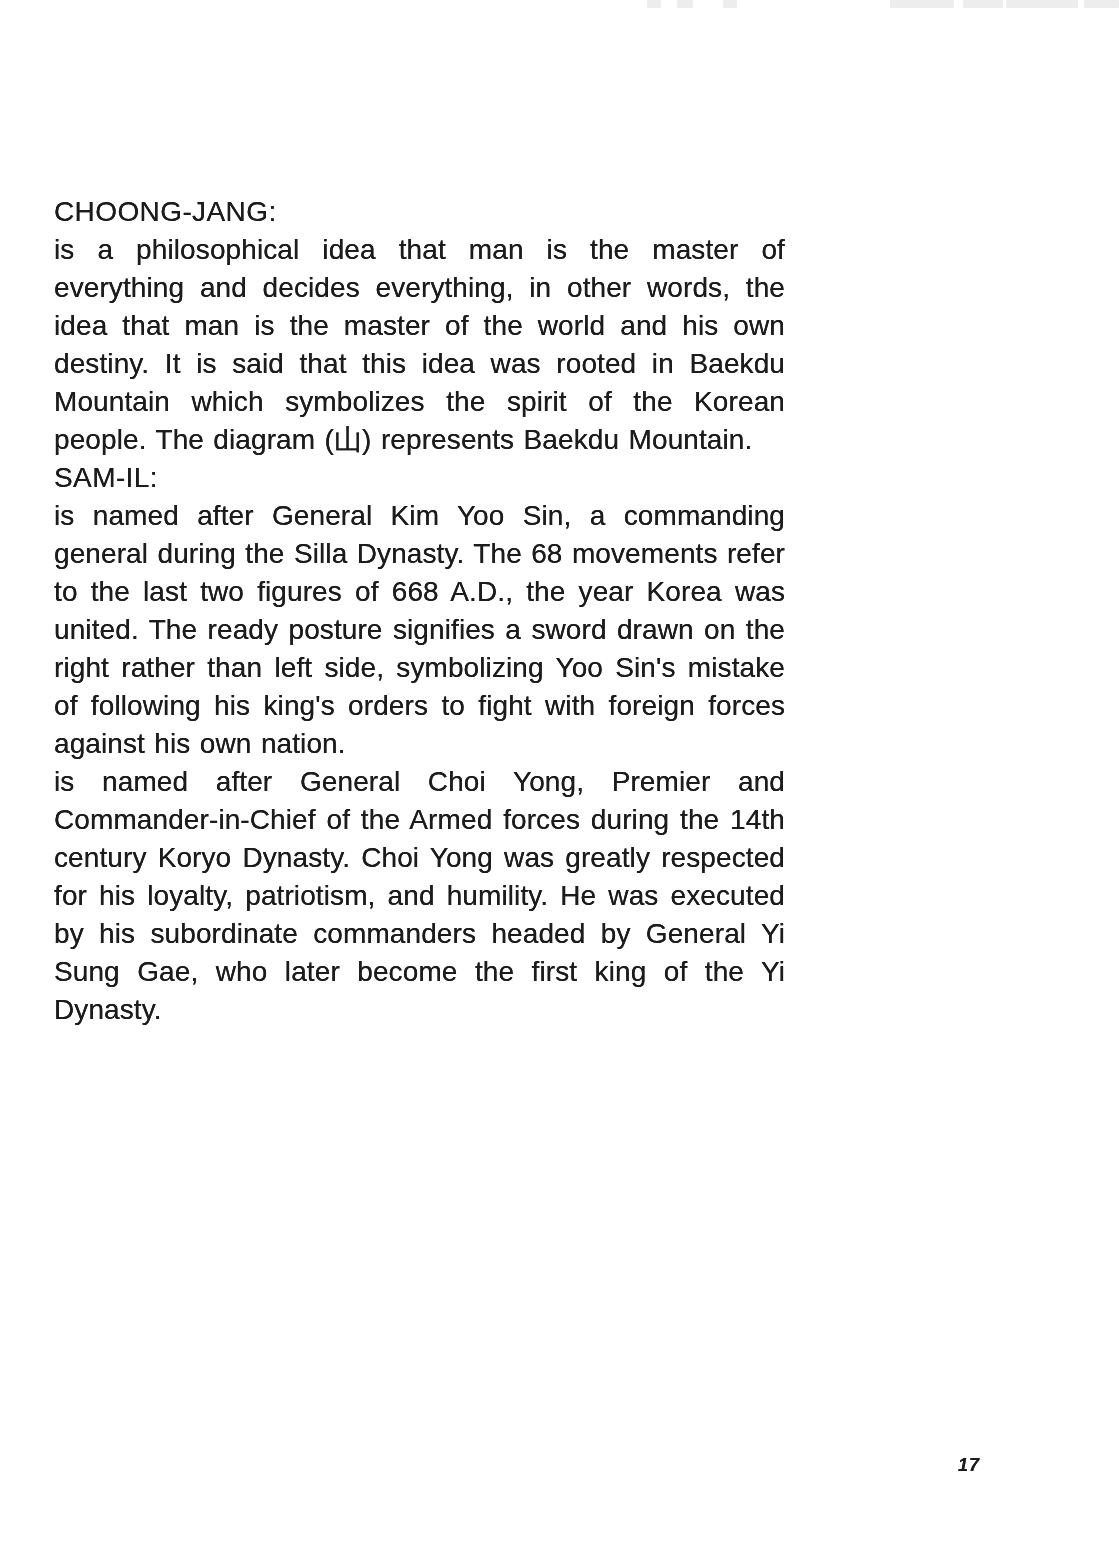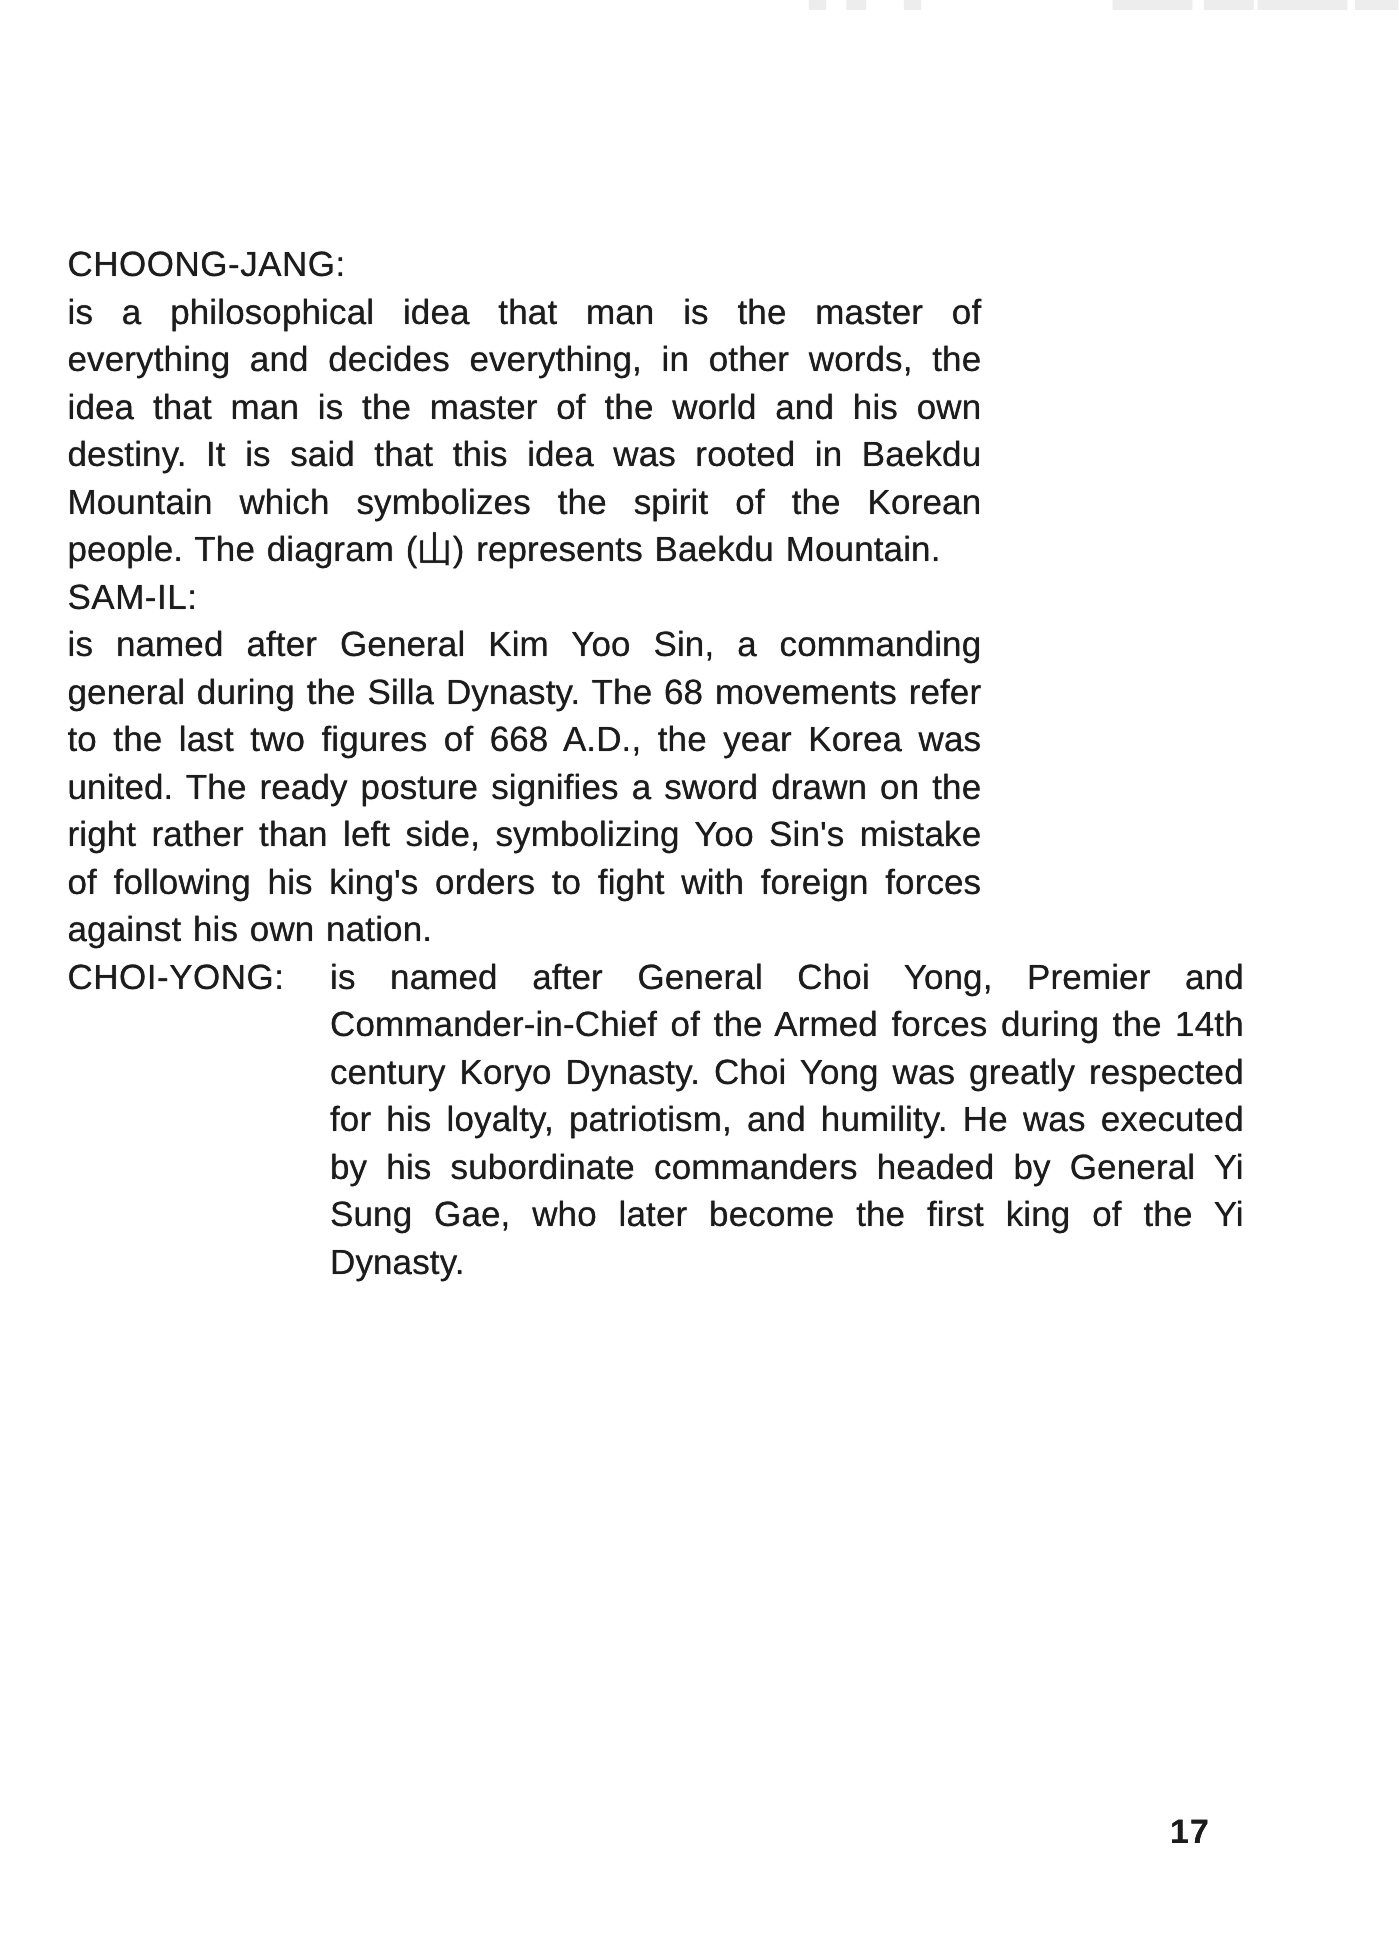--- a/index.html
+++ b/index.html
@@ -56,27 +56,28 @@
     width: 731px;
     font-size: 28px;
     line-height: 38px;
     letter-spacing: 0.1px;
     word-spacing: 1.5px;
     text-align: justify;
     text-shadow: 0 0 0.6px currentColor;
   }
   .page-number {
     position: absolute;
-    left: 936px;
+    left: 958px;
     top: 1449px;
-    font-size: 27px;
+    font-size: 18px;
     line-height: 32px;
     font-weight: bold;
     letter-spacing: 1px;
     text-shadow: 0 0 0.5px currentColor;
+    font-style: italic;
   }
 </style>
 </head>
 <body>
 
 <div class="page">
 
   <div class="scan-artifacts">
     <span class="a1"></span>
     <span class="a2"></span>
@@ -98,21 +99,20 @@
 
     <div class="entry">
       <div class="term">SAM-IL:</div>
     </div>
 
     <div class="entry">
       <div class="definition">is named after General Kim Yoo Sin, a commanding general during the Silla Dynasty. The 68 movements refer to the last two figures of 668 A.D., the year Korea was united. The ready posture signifies a sword drawn on the right rather than left side, symbolizing Yoo Sin's mistake of following his king's orders to fight with foreign forces against his own nation.</div>
     </div>
 
     <div class="entry">
-      <div class="term">CHOI-YONG:</div>
       <div class="definition">is named after General Choi Yong, Premier and Commander-in-Chief of the Armed forces during the 14th century Koryo Dynasty. Choi Yong was greatly respected for his loyalty, patriotism, and humility. He was executed by his subordinate commanders headed by General Yi Sung Gae, who later become the first king of the Yi Dynasty.</div>
     </div>
 
     <div class="entry">
     </div>
   </div>
 
   <div class="page-number">17</div>
 
 </div>

